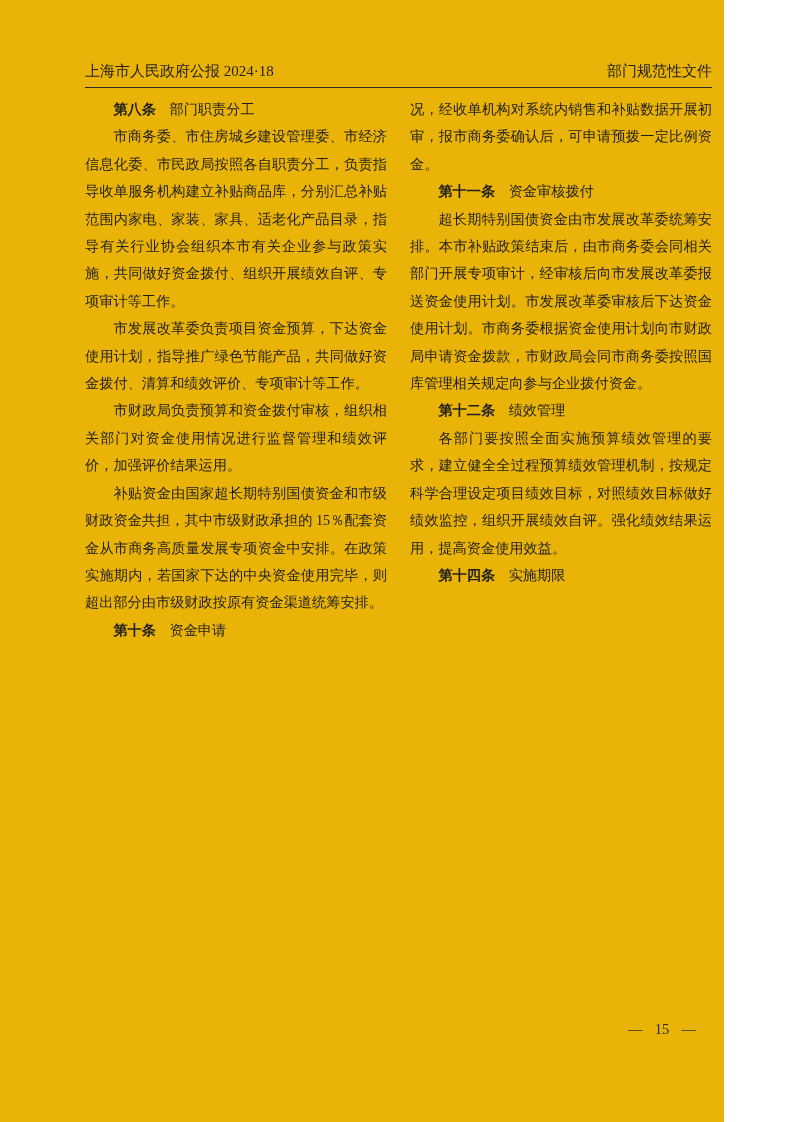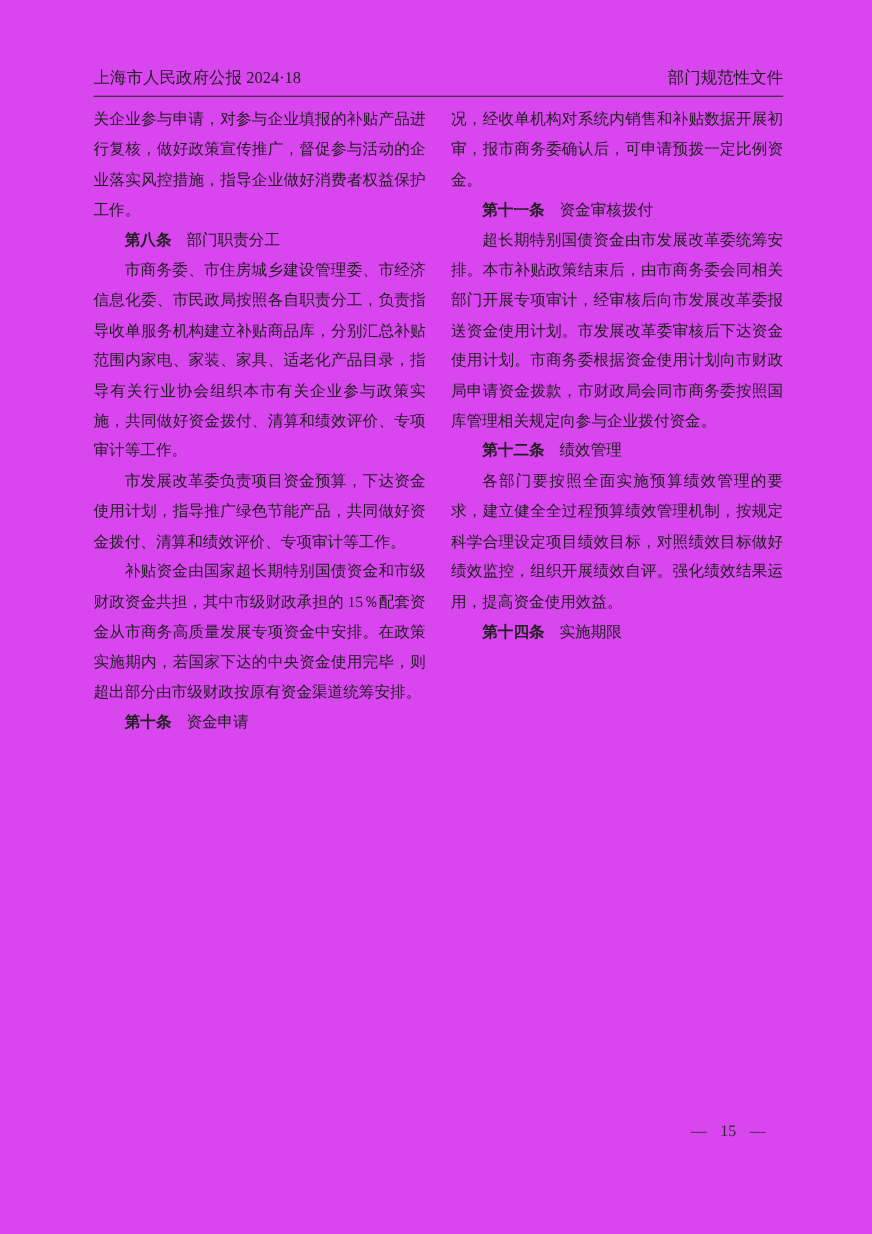--- a/index.html
+++ b/index.html
@@ -1,20 +1,20 @@
 <!DOCTYPE html>
 <html><head>
 <meta charset="utf-8">
 <style>
   html, body { margin: 0; padding: 0; background: #ffffff; }
   .page {
     position: relative;
-    width: 793px;
+    width: 724px;
     height: 1122px;
-    background: #d946ef;
+    background: #eab308;
     font-family: "Liberation Serif", "DejaVu Serif", serif;
     color: #1f1f1f;
     overflow: hidden;
   }
   .header {
     position: absolute;
     left: 85px;
     top: 62px;
     width: 627px;
     display: flex;
@@ -70,24 +70,24 @@
 
   <div class="header">
     <span>上海市人民政府公报 2024·18</span>
     <span>部门规范性文件</span>
   </div>
 
   <div class="header-rule"></div>
 
   <div class="body-columns">
     <div class="column" id="left-column">
-        <p class="para cont">关企业参与申请，对参与企业填报的补贴产品进行复核，做好政策宣传推广，督促参与活动的企业落实风控措施，指导企业做好消费者权益保护工作。</p>
         <p class="article"><span class="art-num">第八条</span><span>部门职责分工</span></p>
-        <p class="para">市商务委、市住房城乡建设管理委、市经济信息化委、市民政局按照各自职责分工，负责指导收单服务机构建立补贴商品库，分别汇总补贴范围内家电、家装、家具、适老化产品目录，指导有关行业协会组织本市有关企业参与政策实施，共同做好资金拨付、清算和绩效评价、专项审计等工作。</p>
+        <p class="para">市商务委、市住房城乡建设管理委、市经济信息化委、市民政局按照各自职责分工，负责指导收单服务机构建立补贴商品库，分别汇总补贴范围内家电、家装、家具、适老化产品目录，指导有关行业协会组织本市有关企业参与政策实施，共同做好资金拨付、组织开展绩效自评、专项审计等工作。</p>
         <p class="para">市发展改革委负责项目资金预算，下达资金使用计划，指导推广绿色节能产品，共同做好资金拨付、清算和绩效评价、专项审计等工作。</p>
+        <p class="para">市财政局负责预算和资金拨付审核，组织相关部门对资金使用情况进行监督管理和绩效评价，加强评价结果运用。</p>
         <p class="para">补贴资金由国家超长期特别国债资金和市级财政资金共担，其中市级财政承担的 15％配套资金从市商务高质量发展专项资金中安排。在政策实施期内，若国家下达的中央资金使用完毕，则超出部分由市级财政按原有资金渠道统筹安排。</p>
         <p class="article"><span class="art-num">第十条</span><span>资金申请</span></p>
       </div>
     <div class="column" id="right-column">
         <p class="para cont">况，经收单机构对系统内销售和补贴数据开展初审，报市商务委确认后，可申请预拨一定比例资金。</p>
         <p class="article"><span class="art-num">第十一条</span><span>资金审核拨付</span></p>
         <p class="para">超长期特别国债资金由市发展改革委统筹安排。本市补贴政策结束后，由市商务委会同相关部门开展专项审计，经审核后向市发展改革委报送资金使用计划。市发展改革委审核后下达资金使用计划。市商务委根据资金使用计划向市财政局申请资金拨款，市财政局会同市商务委按照国库管理相关规定向参与企业拨付资金。</p>
         <p class="article"><span class="art-num">第十二条</span><span>绩效管理</span></p>
         <p class="para">各部门要按照全面实施预算绩效管理的要求，建立健全全过程预算绩效管理机制，按规定科学合理设定项目绩效目标，对照绩效目标做好绩效监控，组织开展绩效自评。强化绩效结果运用，提高资金使用效益。</p>
         <p class="article"><span class="art-num">第十四条</span><span>实施期限</span></p>

